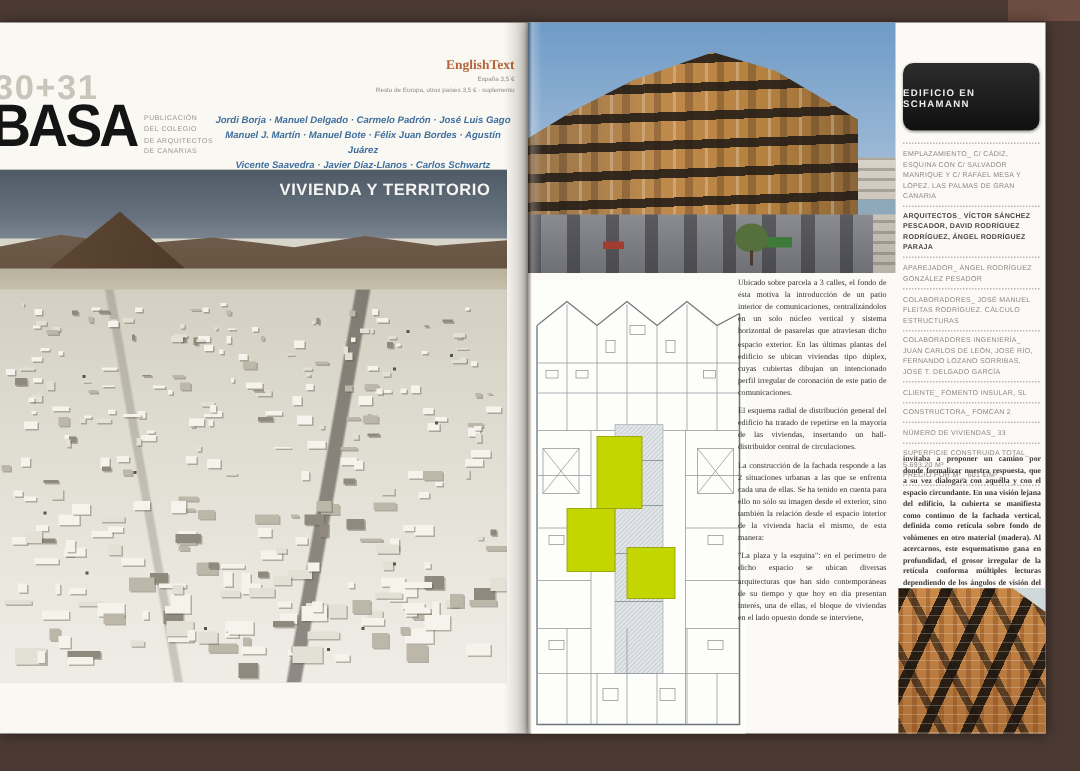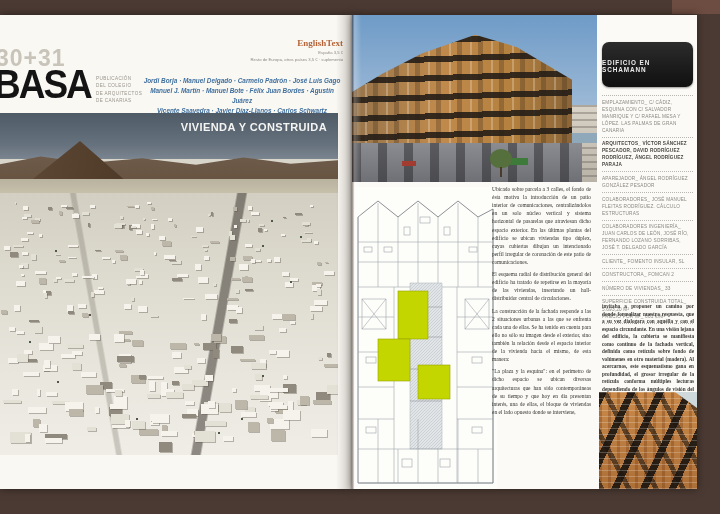--- a/index.html
+++ b/index.html
@@ -443,21 +443,21 @@
           <i style="position: absolute; left: 6.3%; top: 17.3%; width: 6.8px; height: 2.5px; background: rgb(245, 243, 236); box-shadow: rgba(92, 86, 74, 0.4) 1px 1px 0px;"></i>
           <i style="position: absolute; left: 10.8%; top: 74.8%; width: 3.7px; height: 7.5px; background: rgb(245, 243, 236); box-shadow: rgba(92, 86, 74, 0.4) 1px 1px 0px;"></i>
           <i style="position: absolute; left: 33.7%; top: 53.9%; width: 10px; height: 7.5px; background: rgb(245, 243, 236); box-shadow: rgba(92, 86, 74, 0.4) 1px 1px 0px;"></i>
           <i style="position: absolute; left: 75.2%; top: 50.4%; width: 9.3px; height: 4.5px; background: rgb(227, 224, 213); box-shadow: rgba(92, 86, 74, 0.4) 1px 1px 0px;"></i>
           <i style="position: absolute; left: 68.2%; top: 32.6%; width: 9.2px; height: 2px; background: rgb(188, 183, 169); box-shadow: rgba(92, 86, 74, 0.4) 1px 1px 0px;"></i>
           <i style="position: absolute; left: 83.4%; top: 30.2%; width: 7px; height: 3.5px; background: rgb(245, 243, 236); box-shadow: rgba(92, 86, 74, 0.4) 1px 1px 0px;"></i>
           <i style="position: absolute; left: 20.2%; top: 19.7%; width: 9.8px; height: 2.4px; background: rgb(245, 243, 236); box-shadow: rgba(92, 86, 74, 0.4) 1px 1px 0px;"></i>
           <i style="position: absolute; left: 6.9%; top: 68.2%; width: 15.4px; height: 4.1px; background: rgb(245, 243, 236); box-shadow: rgba(92, 86, 74, 0.4) 1px 1px 0px;"></i>
           <i style="position: absolute; left: 40.3%; top: 85.8%; width: 2px; height: 2px; background: rgb(90, 82, 72);"></i>
         </div>
-      <div class="cover-title">VIVIENDA Y CONSTRUIDA</div>
+      <div class="cover-title">VIVIENDA Y TERRITORIO</div>
     </div>
   </div>
 
   <div class="gutter"></div>
 
   <div class="page-right">
 
     <div class="bldg-photo">
       <div class="bldg-far"></div>
       <div class="sea"></div>

